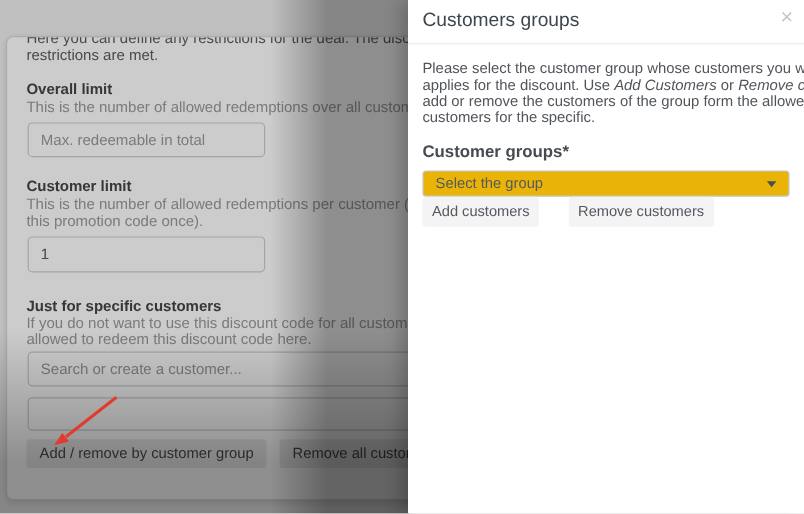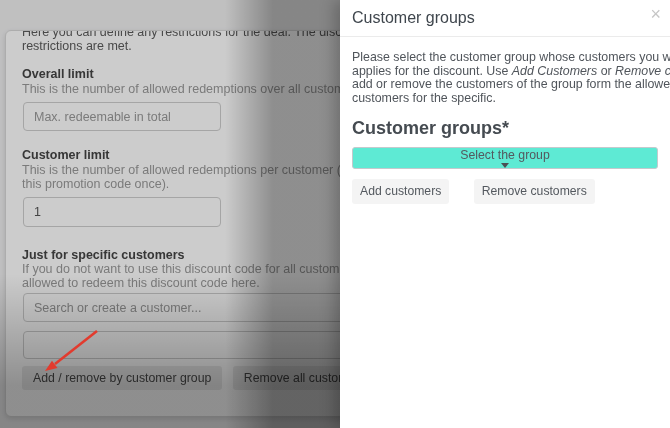--- a/index.html
+++ b/index.html
@@ -40,31 +40,31 @@
   .modal { position:absolute; left:340px; top:0; width:330px; height:428px; z-index:10;
     background:#ffffff; box-shadow:-6px 0 14px rgba(0,0,0,0.22); }
   .modal-header { position:relative; height:37px; border-bottom:1px solid #ebebeb;
     padding:9px 12px 0 12px; }
   .modal-title { font-size:16px; font-weight:500; color:#3f464d; }
   .modal-close { position:absolute; right:9px; top:5px; font-size:18px; line-height:18px;
     color:#c6c6c6; cursor:pointer; font-weight:400; }
   .modal-body { padding:14px 12px 0 12px; }
   .mline { font-size:12.4px; line-height:13.5px; color:#50555b; white-space:nowrap; }
   .mline i { font-style:italic; }
-  .grp-label { margin-top:13px; font-size:18px; font-weight:bold; color:#454b51; }
+  .grp-label { margin-top:13px; font-size:14px; font-weight:bold; color:#454b51; }
   .select { margin-top:8px; height:22px; border:1px solid #c4c9cd; border-radius:3px;
     display:flex; align-items:center; justify-content:space-between;
-    padding:0 10px; cursor:pointer; background:#5eead4;flex-direction:column; }
+    padding:0 10px; cursor:pointer; background:#eab308; }
   .select-value { font-size:12.3px; color:#54595f; }
   .caret { width:0; height:0; border-left:4px solid transparent;
     border-right:4px solid transparent; border-top:5px solid #4a4f54; }
   .modal-btn { display:inline-block; border:none; background:#f4f4f4; color:#54595f;
     font-family:"Liberation Sans", sans-serif; font-size:12.2px; height:25px;
     line-height:25px; padding:0 8px; border-radius:3px; cursor:pointer; }
-  .modal-btn-row { margin-top:10px; }
+  .modal-btn-row { }
   .modal-btn + .modal-btn { margin-left:20px; }
 </style>
 </head>
 <body>
 
 <div class="stage">
 
   <div class="left-page">
     <div class="card">
       <div class="card-inner">
@@ -104,21 +104,21 @@
 
   <div class="dim-overlay"></div>
 
   <svg class="arrow-svg" width="670" height="428" viewBox="0 0 670 428">
     <line x1="97" y1="331" x2="55" y2="364" stroke="#e23b2e" stroke-width="2.6"></line>
     <polygon points="45,371 52,360.8 57.5,368" fill="#e23b2e"></polygon>
   </svg>
 
   <div class="modal">
     <div class="modal-header">
-      <div class="modal-title">Customer groups</div>
+      <div class="modal-title">Customers groups</div>
       <div class="modal-close">×</div>
     </div>
     <div class="modal-body">
       <div class="mline">Please select the customer group whose customers you would like to</div>
       <div class="mline"><span>applies for the discount. Use </span><i>Add Customers</i><span> or </span><i>Remove customers</i></div>
       <div class="mline">add or remove the customers of the group form the allowed</div>
       <div class="mline">customers for the specific.</div>
 
       <div class="grp-label">Customer groups*</div>
 

